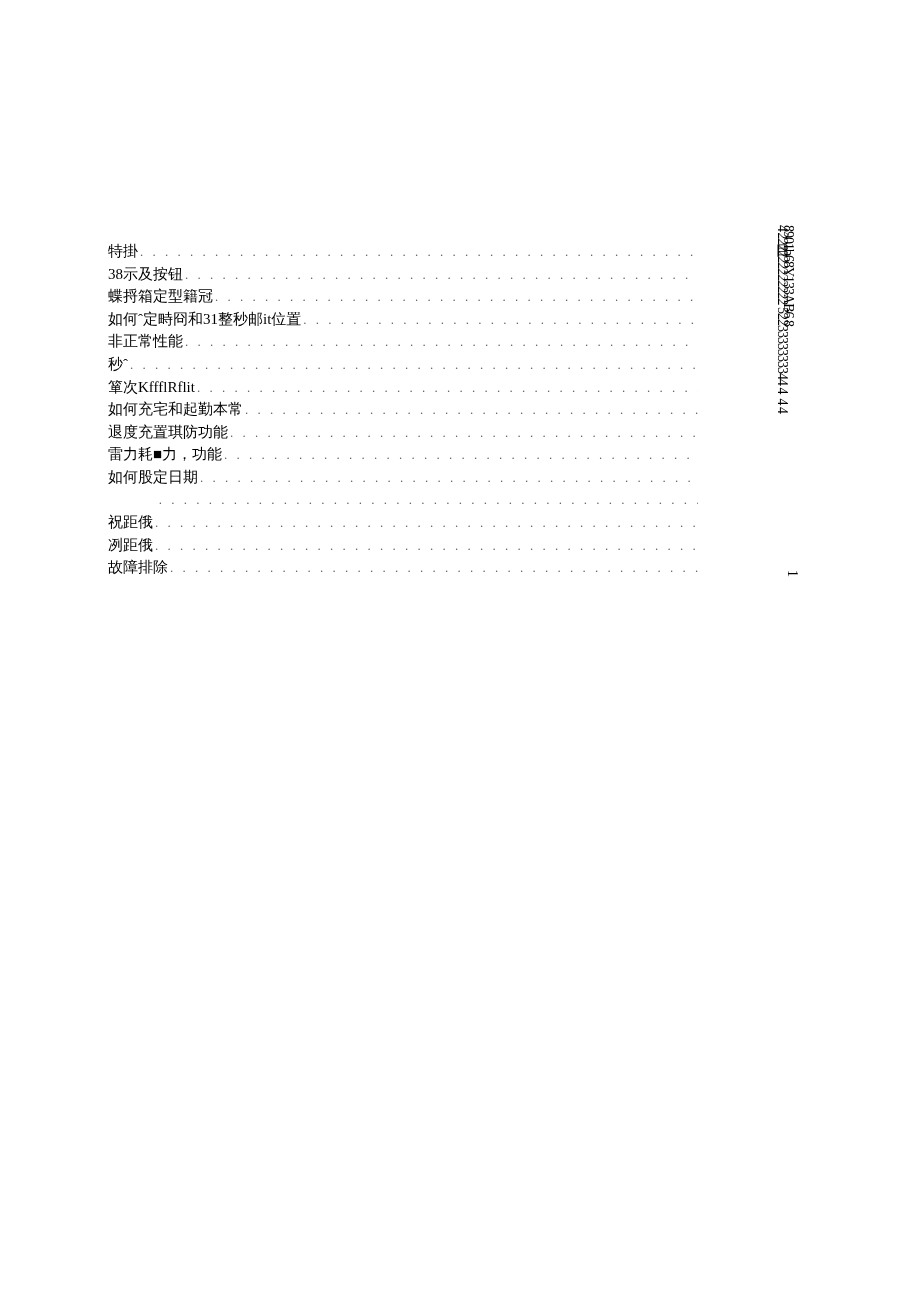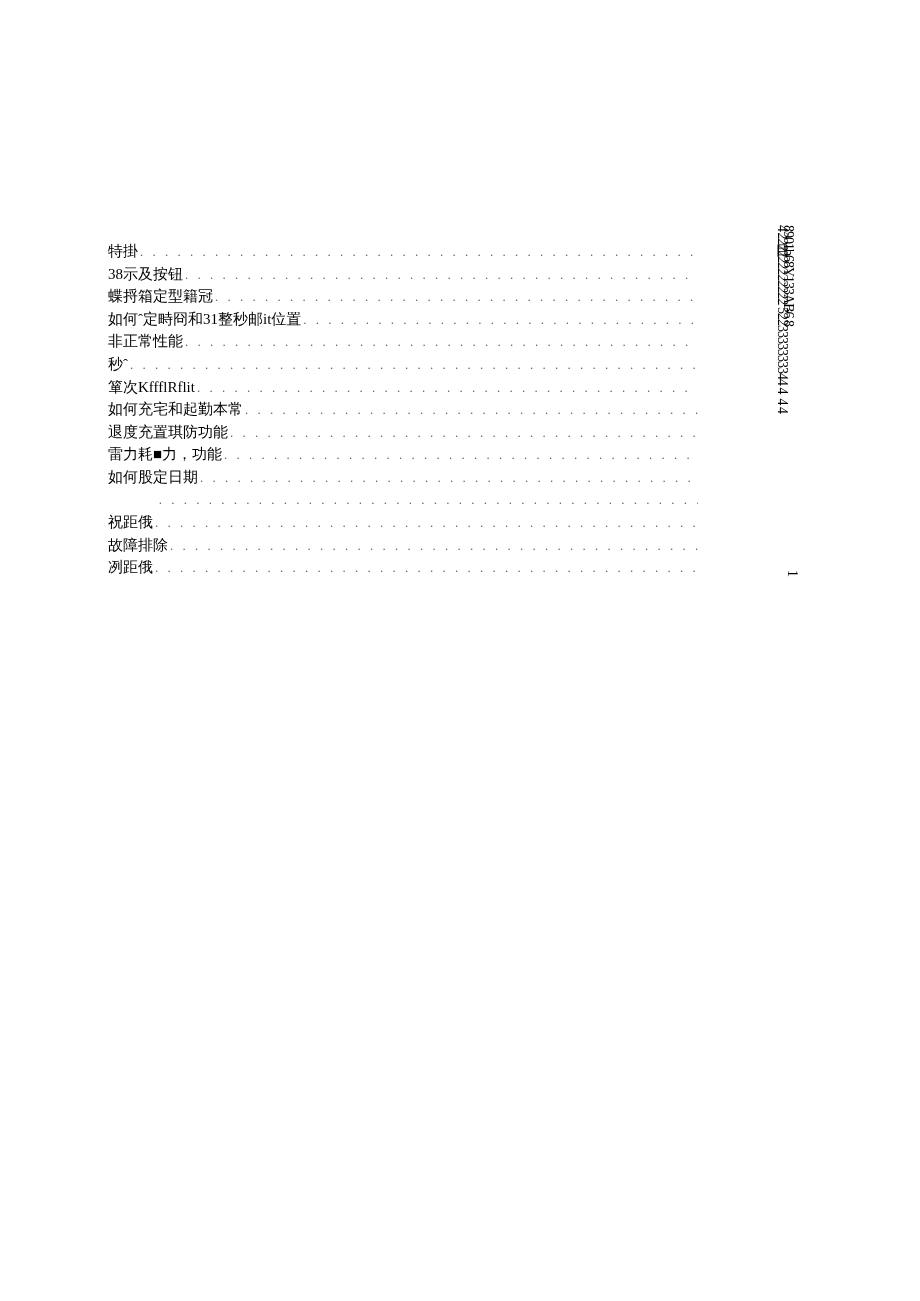--- a/index.html
+++ b/index.html
@@ -127,24 +127,24 @@
     </div>
     <div class="toc-row">
       <span class="toc-label">&nbsp;&nbsp;&nbsp;&nbsp;&nbsp;&nbsp;&nbsp;&nbsp;&nbsp;&nbsp;&nbsp;&nbsp;&nbsp;</span>
       <span class="toc-dots"></span>
     </div>
     <div class="toc-row">
       <span class="toc-label">祝距俄</span>
       <span class="toc-dots"></span>
     </div>
     <div class="toc-row">
-      <span class="toc-label">故障排除</span>
+      <span class="toc-label">冽距俄</span>
       <span class="toc-dots"></span>
     </div>
     <div class="toc-row">
-      <span class="toc-label">冽距俄</span>
+      <span class="toc-label">故障排除</span>
       <span class="toc-dots"></span>
     </div>
   </div>
 
 <div class="side-column">4 目222222222222 5223333333344 4  4 4</div>
 <div class="side-column-2">8901b68Y133AB6 8</div>
 <div class="page-number">1</div>
 
 </body></html>

